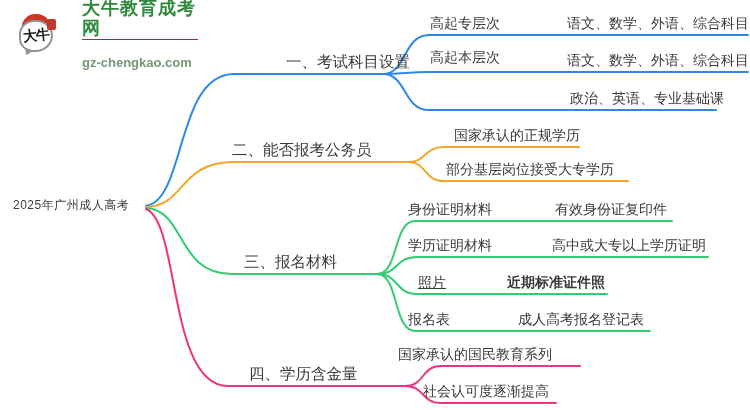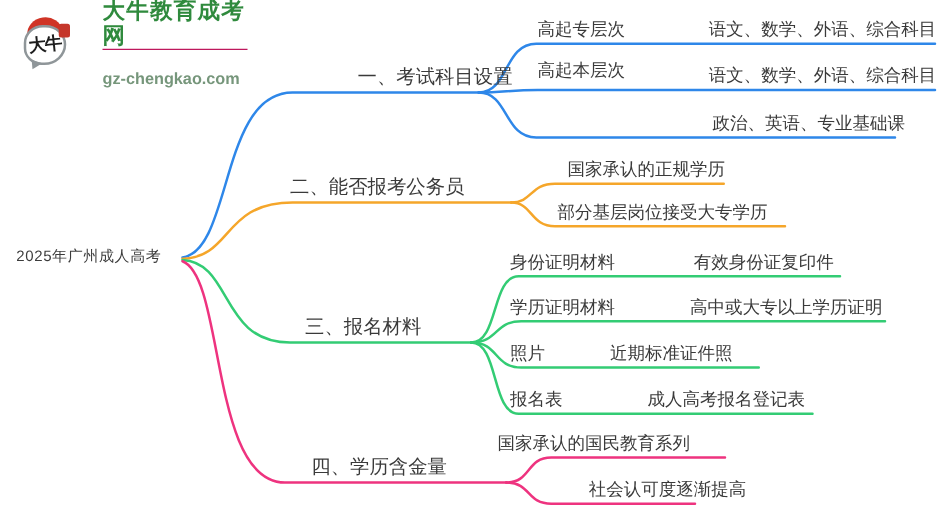--- a/index.html
+++ b/index.html
@@ -94,22 +94,22 @@
 
   <div class="txt l1" style="left:232px; top:140px;">二、能否报考公务员</div>
   <div class="txt l2" style="left:454px; top:126px;">国家承认的正规学历</div>
   <div class="txt l2" style="left:446px; top:160px;">部分基层岗位接受大专学历</div>
 
   <div class="txt l1" style="left:244px; top:252px;">三、报名材料</div>
   <div class="txt l2" style="left:408px; top:200px;">身份证明材料</div>
   <div class="txt l2" style="left:555px; top:200px;">有效身份证复印件</div>
   <div class="txt l2" style="left:408px; top:236px;">学历证明材料</div>
   <div class="txt l2" style="left:552px; top:236px;">高中或大专以上学历证明</div>
-  <div class="txt l2" style="left:408px; top:273px;">照片</div>
-  <div class="txt l2" style="left:488px; top:273px;">近期标准证件照</div>
+  <div class="txt l2" style="left:418px; top:273px;text-decoration:underline;">照片</div>
+  <div class="txt l2" style="left:507px; top:273px;font-weight:bold;">近期标准证件照</div>
   <div class="txt l2" style="left:408px; top:310px;">报名表</div>
   <div class="txt l2" style="left:518px; top:310px;">成人高考报名登记表</div>
 
   <div class="txt l1" style="left:238px; top:364px;margin-left:11px;">四、学历含金量</div>
   <div class="txt l2" style="left:398px; top:345px;">国家承认的国民教育系列</div>
-  <div class="txt l2" style="left:423px; top:382px;margin-left:48px;">社会认可度逐渐提高</div>
+  <div class="txt l2" style="left:423px; top:382px;">社会认可度逐渐提高</div>
 
 </div>
 
 </body></html>

